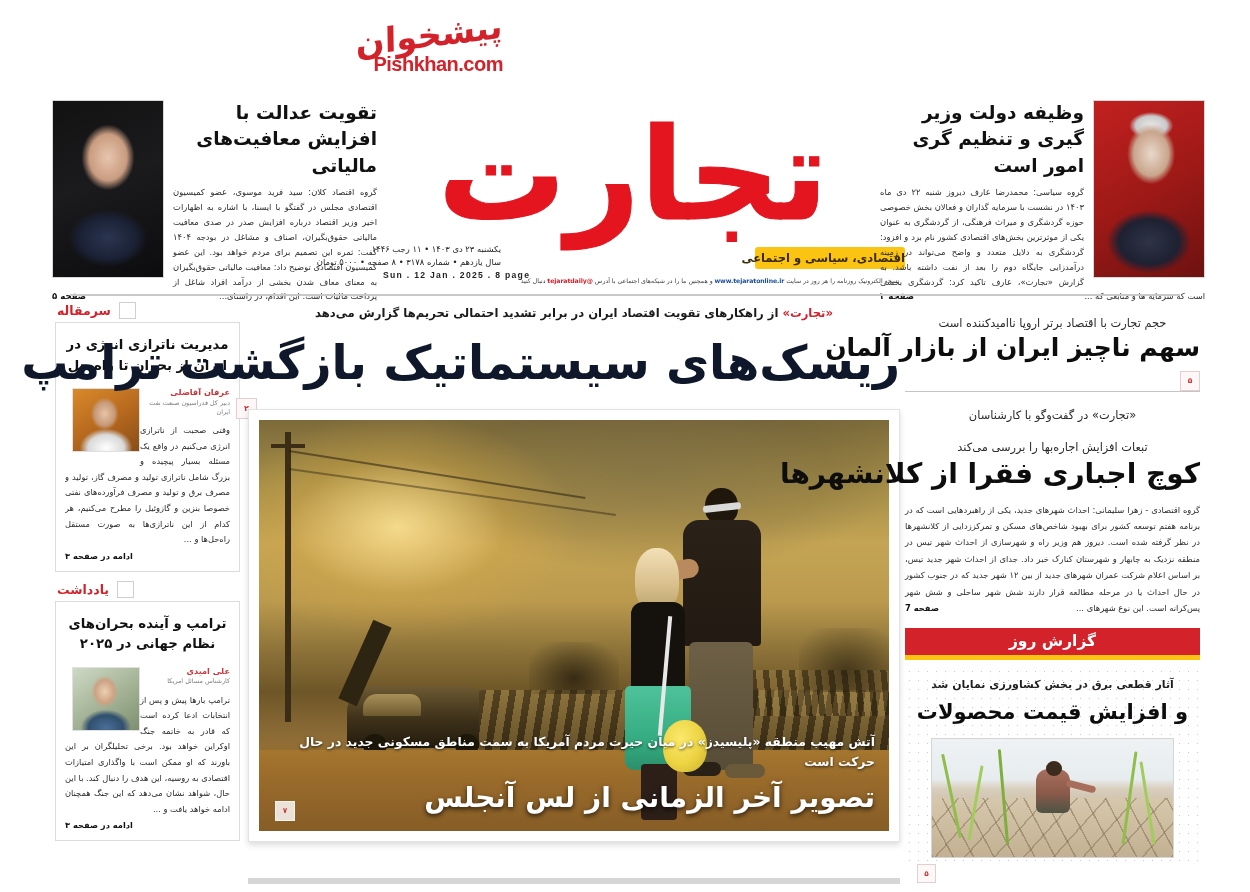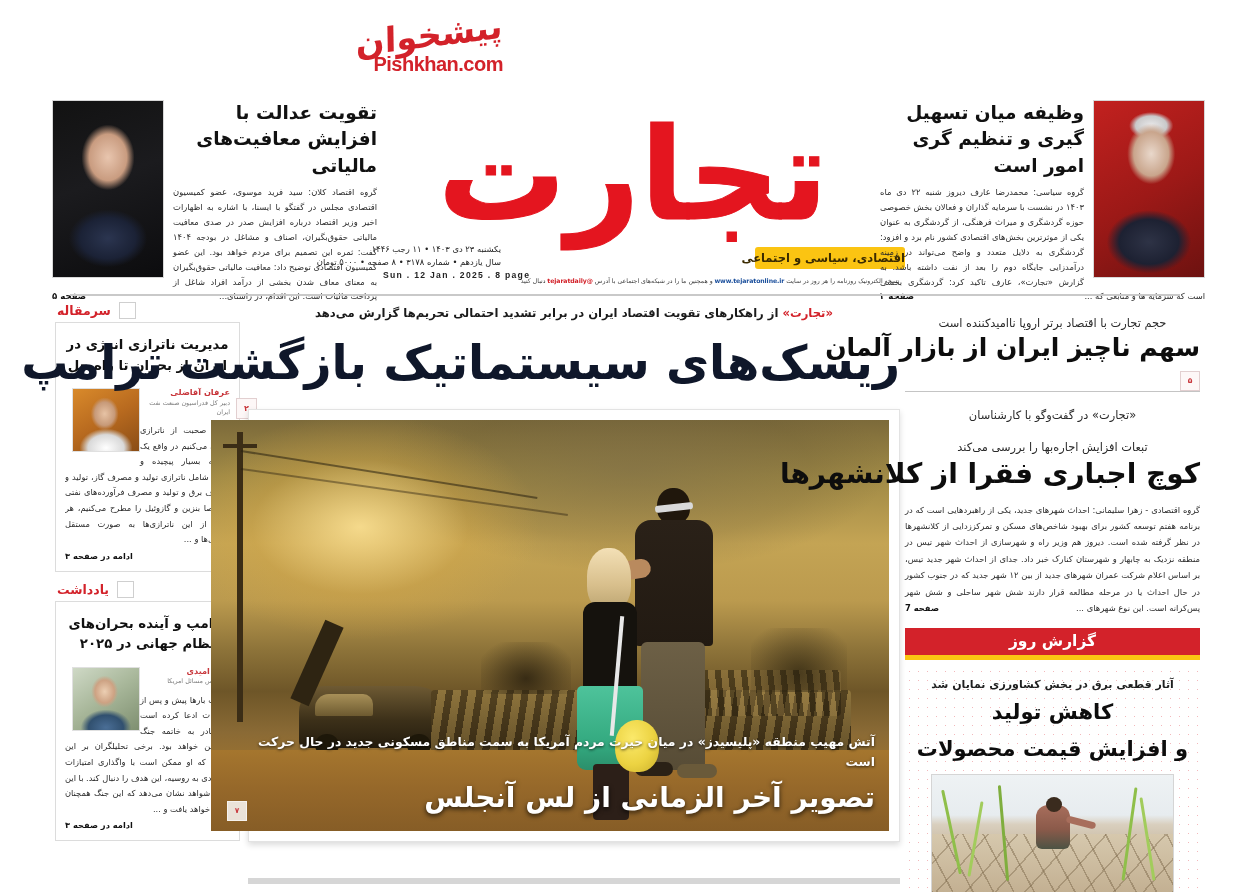--- a/index.html
+++ b/index.html
@@ -339,21 +339,20 @@
     box-shadow: 0 3px 6px rgba(0,0,0,0.14);
     box-sizing: border-box;
     padding: 10px;
   }
   .photo-inner {
     position: relative;
     width: 100%;
     height: 100%;
     overflow: hidden;
     background: #6a5426;
-    padding-left: 48px;
   }
   .cap-wrap {
     position: absolute;
     right: 14px;
     bottom: 14px;
     left: 14px;
     text-align: right;
     z-index: 5;
   }
   .cap-small {
@@ -568,21 +567,21 @@
         <span class="mh-pagenum">صفحه ۵</span>
       </div>
     </div>
 
     <div class="mh-article mh-right">
       <div class="mh-photo" style="background-image:
              radial-gradient(ellipse 30px 38px at 52% 30%, #e9d8cb 0%, #c9a58c 58%, rgba(80,50,40,0) 80%),
              radial-gradient(ellipse 26px 16px at 52% 14%, #e9e9ea 0%, #c9c9ca 60%, rgba(150,150,150,0) 85%),
              radial-gradient(ellipse 48px 36px at 50% 80%, #2e3346 0%, #1d2132 62%, rgba(10,12,20,0) 88%),
              linear-gradient(150deg,#c2211f 0%,#9d1917 52%,#6d1210 100%);"></div>
-      <div class="mh-head">وظیفه میان تسهیل گیری و تنظیم گری امور است</div>
+      <div class="mh-head">وظیفه دولت وزیر گیری و تنظیم گری امور است</div>
       <div class="mh-body">
         <span>گروه سیاسی: محمدرضا عارف دیروز شنبه ۲۲ دی ماه ۱۴۰۳ در نشست با سرمایه گذاران و فعالان بخش خصوصی حوزه گردشگری و میراث فرهنگی، از گردشگری به عنوان یکی از موثرترین بخش‌های اقتصادی کشور نام برد و افزود: گردشگری به دلایل متعدد و واضح می‌تواند در زمینه درآمدزایی جایگاه دوم را بعد از نفت داشته باشد. به گزارش «تجارت»، عارف تاکید کرد: گردشگری بخشی است که سرمایه ها و منابعی که ...</span>
         <span class="mh-pagenum">صفحه ۲</span>
       </div>
     </div>
 
     <div class="mh-sep"></div>
   </div>
 
   <div class="content">
@@ -742,21 +741,20 @@
           <span class="r-more">صفحه 7</span>
         </div>
       </div>
 
       <div class="report-banner">
         <span>گزارش روز</span>
       </div>
 
       <div class="report-box">
         <div class="rb-kicker">آثار قطعی برق در بخش کشاورزی نمایان شد</div>
-        <div class="rb-head">کاهش تولید</div>
         <div class="rb-head">و افزایش قیمت محصولات</div>
         <div class="rb-photo" style="background:
                linear-gradient(180deg, #eef2f4 0%, #e7ecef 34%, #d9cfbe 42%, #cbbda6 58%, #c4b49a 100%);">
           <div style="position:relative;width:100%;height:100%;overflow:hidden;">
             <div style="position:absolute;left:0;top:50%;width:100%;height:50%;
                         background:
                           repeating-linear-gradient(62deg, rgba(120,100,70,0.45) 0 1.5px, rgba(0,0,0,0) 1.5px 18px),
                           repeating-linear-gradient(-48deg, rgba(120,100,70,0.4) 0 1.5px, rgba(0,0,0,0) 1.5px 22px),
                           linear-gradient(180deg,#d6c8ad 0%,#c3b092 100%);"></div>
             <div style="position:absolute;left:18px;top:14px;width:3px;height:86px;background:#8fbf4a;transform:rotate(-12deg);border-radius:2px;"></div>

